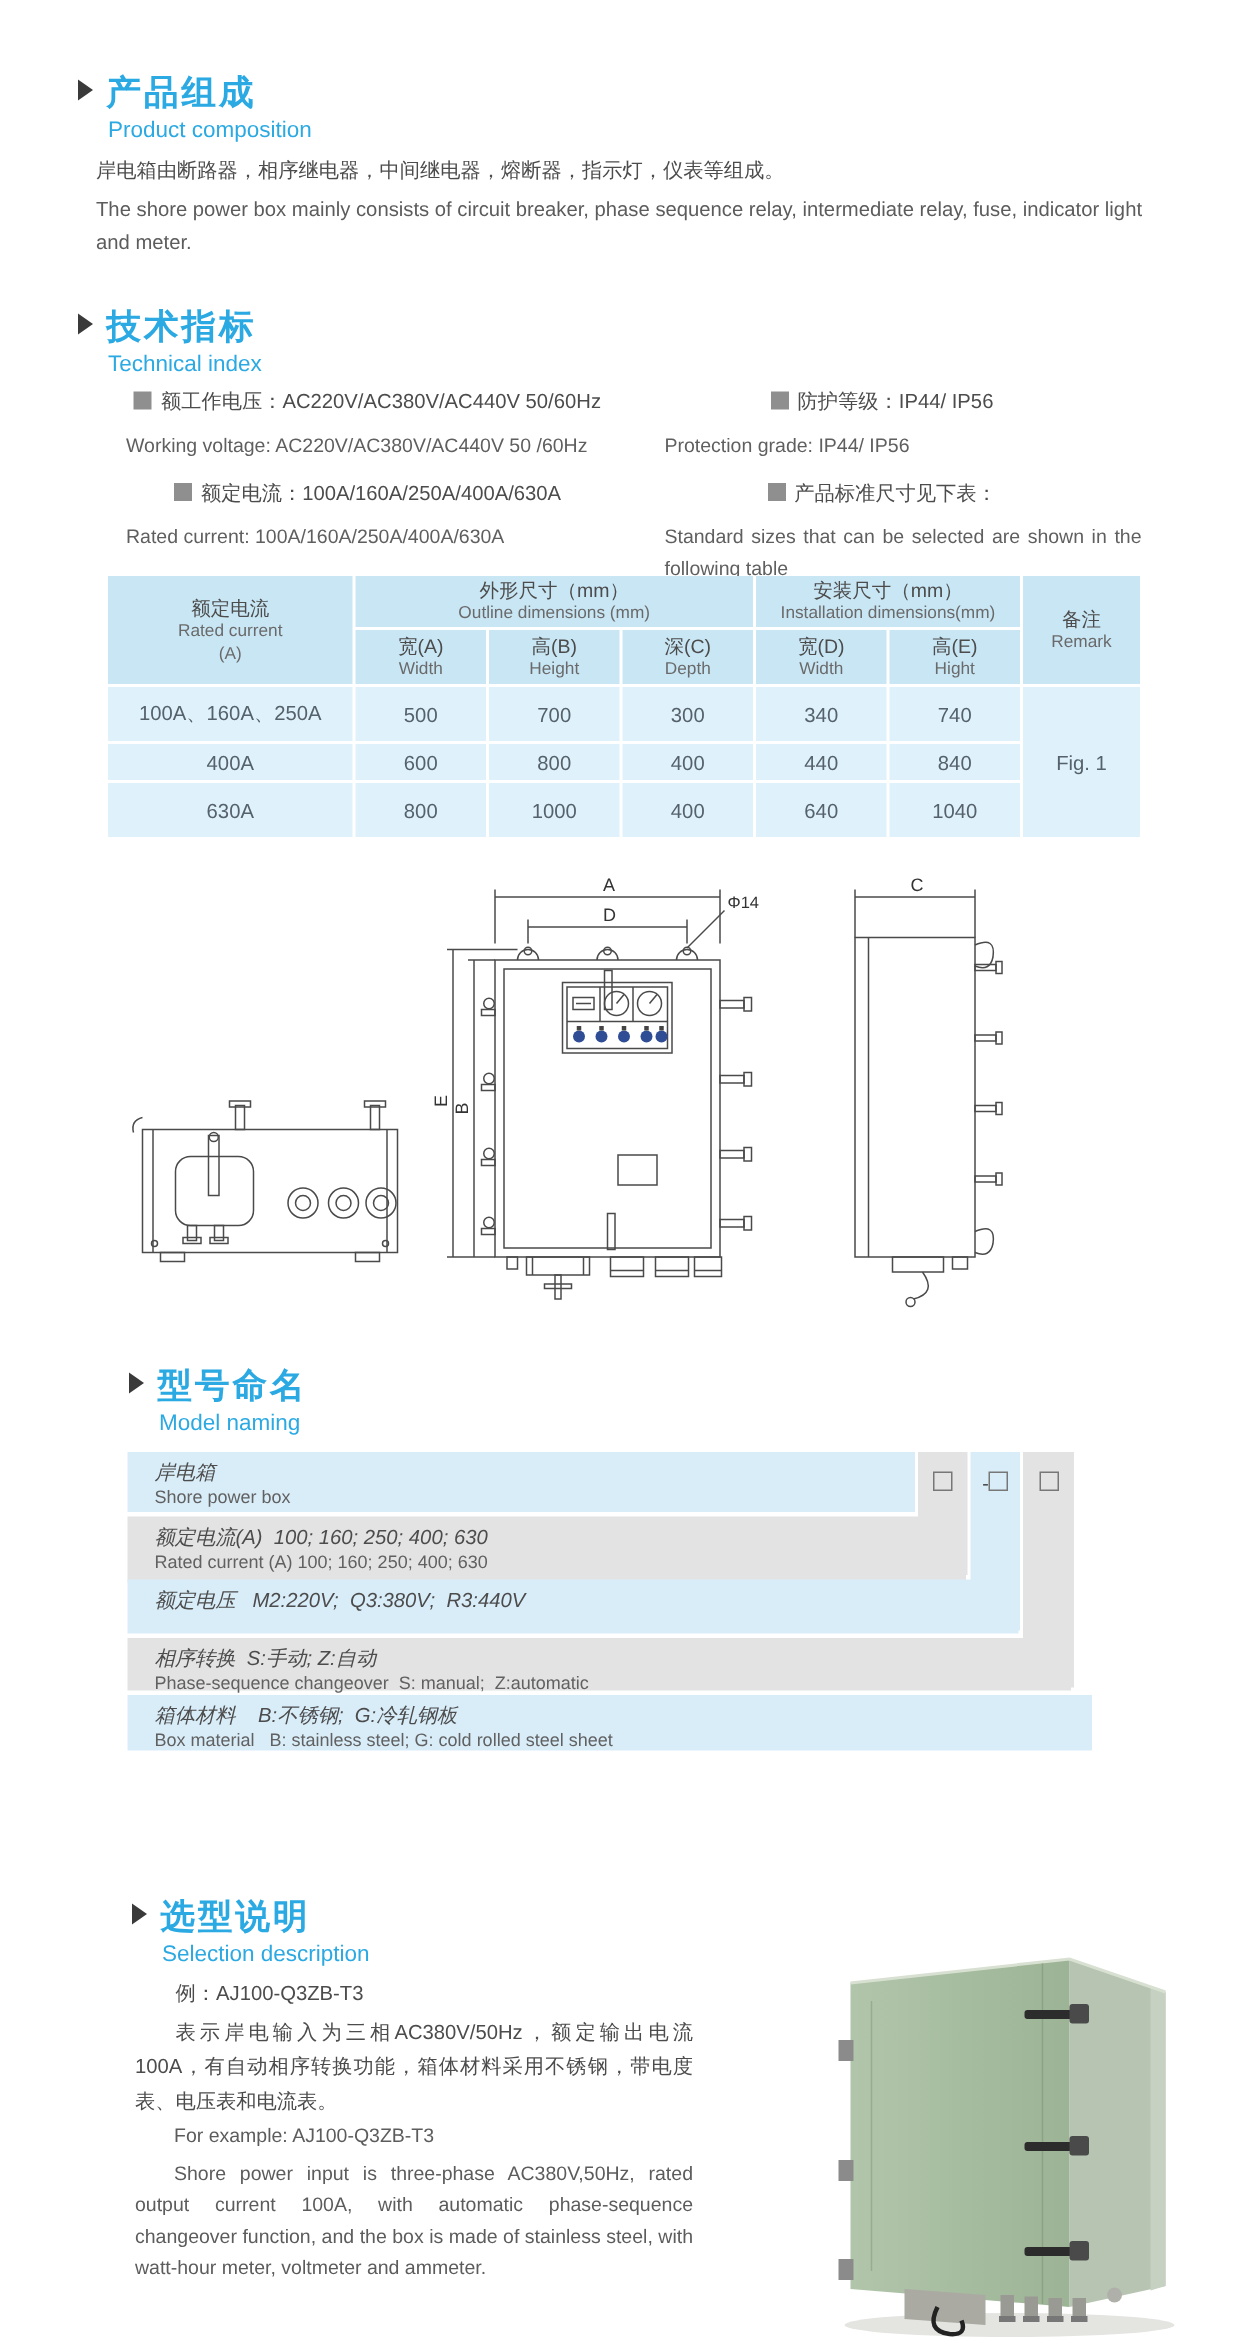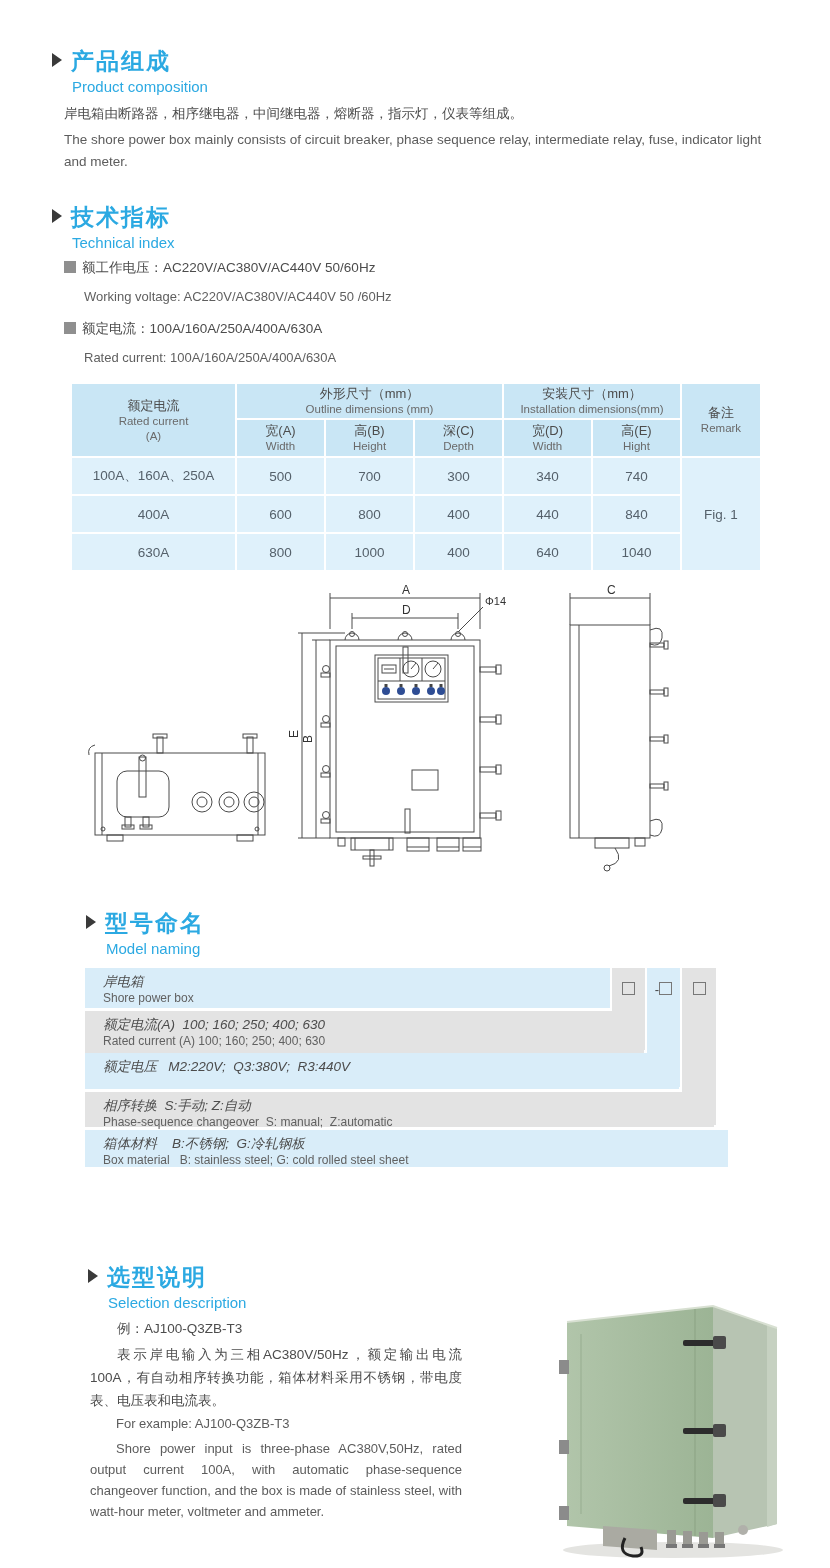--- a/index.html
+++ b/index.html
@@ -13,21 +13,21 @@
          vertical-align:2px;margin-right:9px;}
   .t-zh{font-size:23px;color:#2BA9E2;font-weight:600;letter-spacing:2px;}
   .t-en{display:block;margin-left:20px;margin-top:1px;font-size:15px;color:#2BA9E2;}
 
   .para{position:absolute;font-size:13.5px;color:#4c4c4c;line-height:22px;}
   .para.en{color:#5c5c5c;}
 
   
   .spec-col{position:absolute;}
   .sq{display:inline-block;width:12px;height:12px;background:#8f8f8f;margin-right:6px;vertical-align:-1px;}
-  .spec-zh{font-size:13.5px;color:#4c4c4c;margin-bottom:9px;}
+  .spec-zh{font-size:13.5px;color:#4c4c4c;margin-bottom:9px;text-align:center;}
   .spec-en{font-size:13px;color:#5f5f5f;margin:0 0 13px 20px;line-height:21px;}
   .just{text-align:justify;}
 
   
   table.size{position:absolute;left:70px;top:382px;border-collapse:separate;border-spacing:2px;}
   table.size td,table.size th{text-align:center;vertical-align:middle;padding:0;font-weight:normal;}
   .hbg{background:#c9e6f5;}
   .cbg{background:#dff1fb;}
   .hz{font-size:13px;color:#4c4c4c;line-height:17px;}
   .he{font-size:11.5px;color:#6a6a6a;line-height:15px;}
@@ -68,20 +68,26 @@
     <span class="t-en">Technical index</span>
   </div>
 
   <div class="spec-col" style="left:64px;top:259px;width:362px;">
     <div class="spec-zh"><span class="sq"></span><span>额工作电压：AC220V/AC380V/AC440V  50/60Hz</span></div>
     <div class="spec-en">Working voltage: AC220V/AC380V/AC440V 50 /60Hz</div>
     <div class="spec-zh"><span class="sq"></span><span>额定电流：100A/160A/250A/400A/630A</span></div>
     <div class="spec-en">Rated current: 100A/160A/250A/400A/630A</div>
   </div>
 
+  <div class="spec-col" style="left:423px;top:259px;width:330px;">
+    <div class="spec-zh"><span class="sq"></span><span>防护等级：IP44/ IP56</span></div>
+    <div class="spec-en">Protection grade: IP44/ IP56</div>
+    <div class="spec-zh"><span class="sq"></span><span>产品标准尺寸见下表：</span></div>
+    <div class="spec-en just" style="width:318px;">Standard sizes that can be selected are shown in the following table</div>
+  </div>
 
   <table class="size">
     <colgroup>
         <col style="width:163px">
         <col style="width:87px">
         <col style="width:87px">
         <col style="width:87px">
         <col style="width:87px">
         <col style="width:87px">
         <col style="width:78px">
@@ -130,21 +136,21 @@
     </tr>
     <tr style="height:36px;">
       <td class="cbg dv">100A、160A、250A</td>
       <td class="cbg dv">500</td>
       <td class="cbg dv">700</td>
       <td class="cbg dv">300</td>
       <td class="cbg dv">340</td>
       <td class="cbg dv">740</td>
       <td class="cbg dv" rowspan="3">Fig. 1</td>
     </tr>
-    <tr style="height:36px;">
+    <tr style="height:24px;">
       <td class="cbg dv">400A</td>
       <td class="cbg dv">600</td>
       <td class="cbg dv">800</td>
       <td class="cbg dv">400</td>
       <td class="cbg dv">440</td>
       <td class="cbg dv">840</td>
     </tr>
     <tr style="height:36px;">
       <td class="cbg dv">630A</td>
       <td class="cbg dv">800</td>

